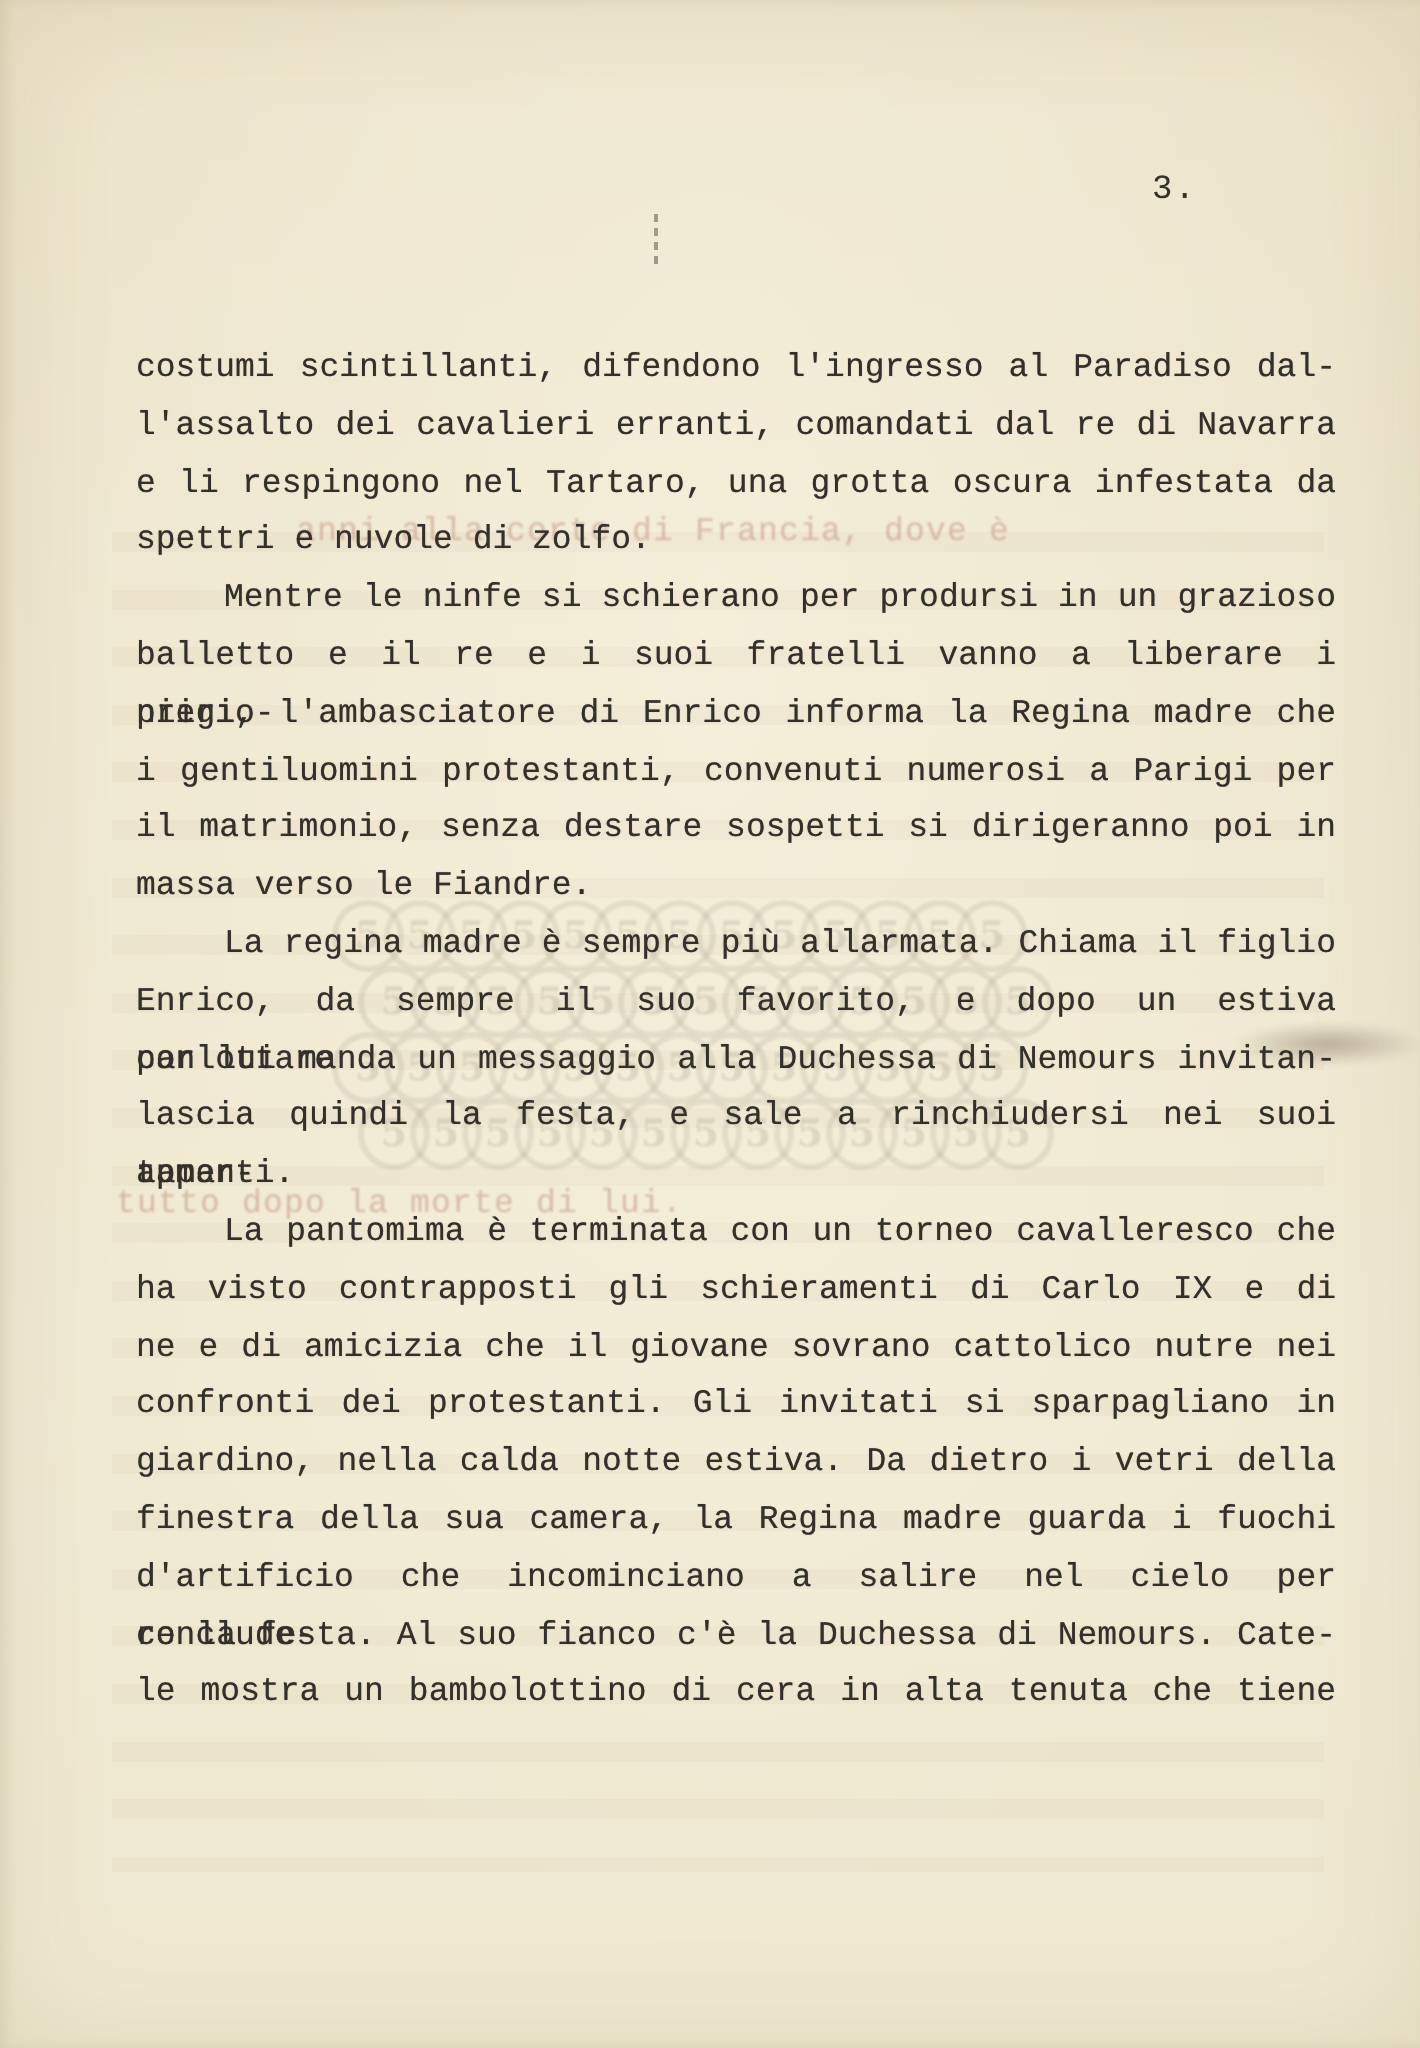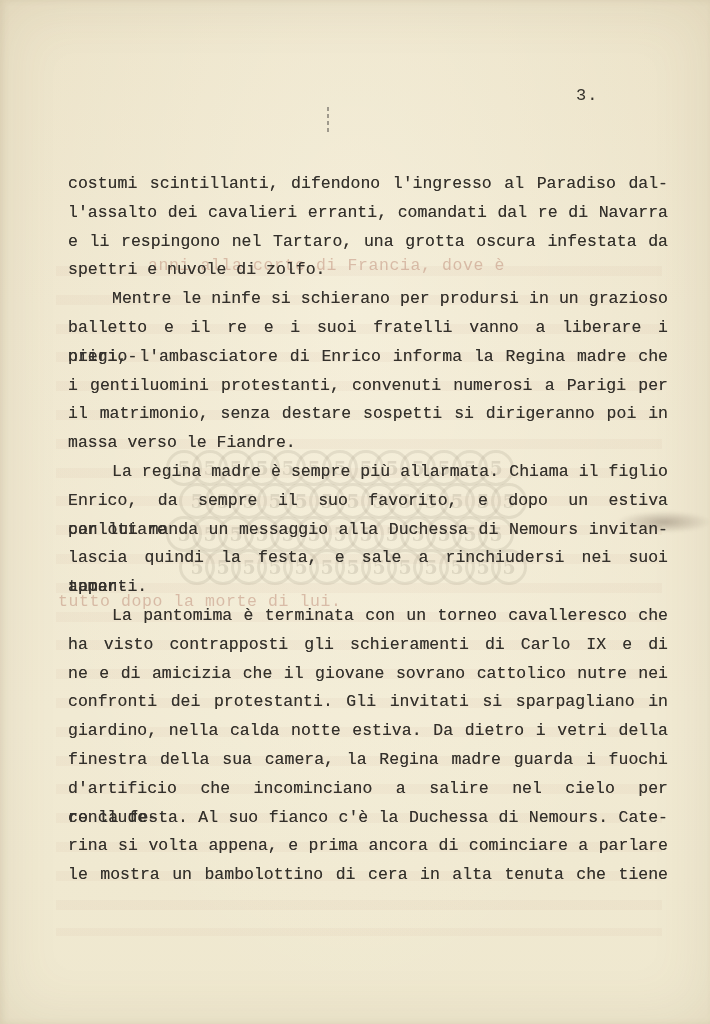--- a/index.html
+++ b/index.html
@@ -156,15 +156,14 @@
     <div class="line justify">lascia quindi la festa, e sale a rinchiudersi nei suoi appar-</div>
     <div class="line">tamenti.</div>
     <div class="line justify indent">La pantomima è terminata con un torneo cavalleresco che</div>
     <div class="line justify">ha visto contrapposti gli schieramenti di Carlo IX e di</div>
     <div class="line justify">ne e di amicizia che il giovane sovrano cattolico nutre nei</div>
     <div class="line justify">confronti dei protestanti. Gli invitati si sparpagliano in</div>
     <div class="line justify">giardino, nella calda notte estiva. Da dietro i vetri della</div>
     <div class="line justify">finestra della sua camera, la Regina madre guarda i fuochi</div>
     <div class="line justify">d'artificio che incominciano a salire nel cielo per conclude-</div>
     <div class="line justify">re la festa. Al suo fianco c'è la Duchessa di Nemours. Cate-</div>
-    <div class="line justify">rina si volta appena, e prima ancora di cominciare a parlare</div>
     <div class="line justify">le mostra un bambolottino di cera in alta tenuta che tiene</div>
   </div>
 
 </body></html>

